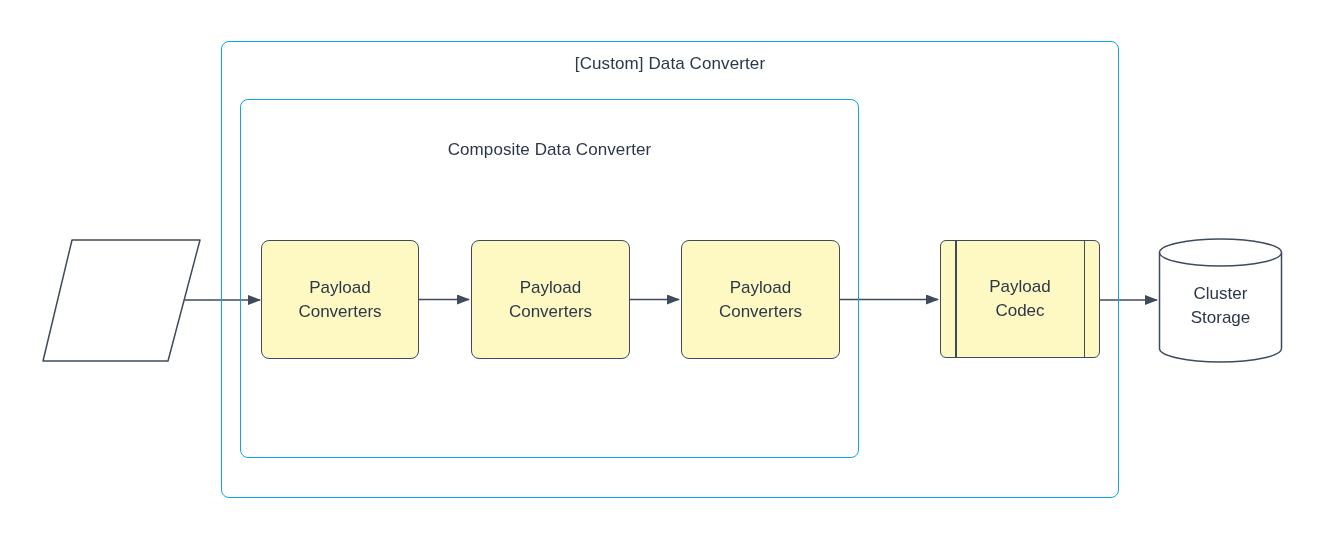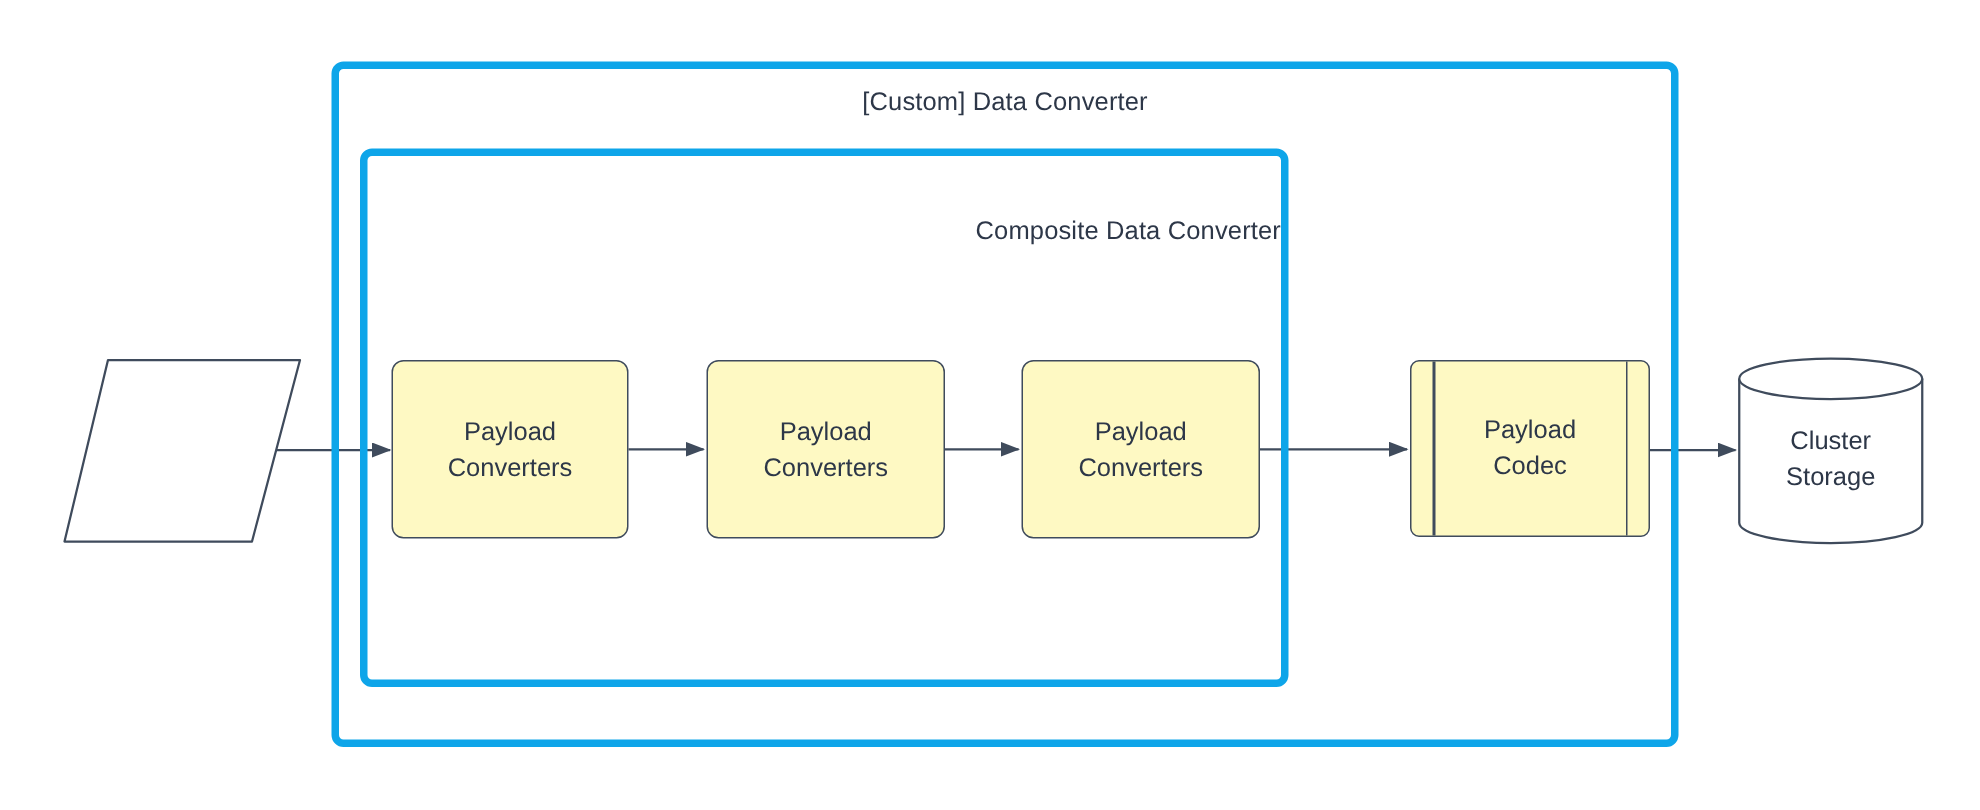--- a/index.html
+++ b/index.html
@@ -5,29 +5,29 @@
   html, body { margin: 0; padding: 0; background: #ffffff; }
   body {
     width: 1320px; height: 540px; overflow: hidden;
     font-family: "Liberation Sans", sans-serif;
   }
   .canvas { position: relative; width: 1320px; height: 540px; background: #ffffff; }
   .layer { position: absolute; left: 0; top: 0; width: 1320px; height: 540px; }
 
   .group {
     position: absolute; box-sizing: border-box;
-    border: 5px solid #0ea5e9; border-radius: 8px; background: transparent;
+    border: 1px solid #0ea5e9; border-radius: 8px; background: transparent;
   }
   .group-title {
     text-align: center; color: #2d3748; font-size: 17px; letter-spacing: 0.1px;
   }
   #group-custom { left: 221px; top: 41px; width: 898px; height: 457px; }
   #group-custom .group-title { padding-top: 12px; }
   #group-composite { left: 240px; top: 99px; width: 619px; height: 359px; }
-  #group-composite .group-title { padding-top: 40px; text-align: right; }
+  #group-composite .group-title { padding-top: 40px; }
 
   .node {
     position: absolute; box-sizing: border-box;
     display: flex; align-items: center; justify-content: center;
     color: #2d3748; font-size: 17px; line-height: 1.4; text-align: center;
   }
   .rect-node { background: #fef9c3; border: 1.5px solid #3f4b5c; border-radius: 8px; }
   .node-label { width: min-content; }
 
   #node-converter1 { left: 261px; top: 240px; width: 158px; height: 119px; }

